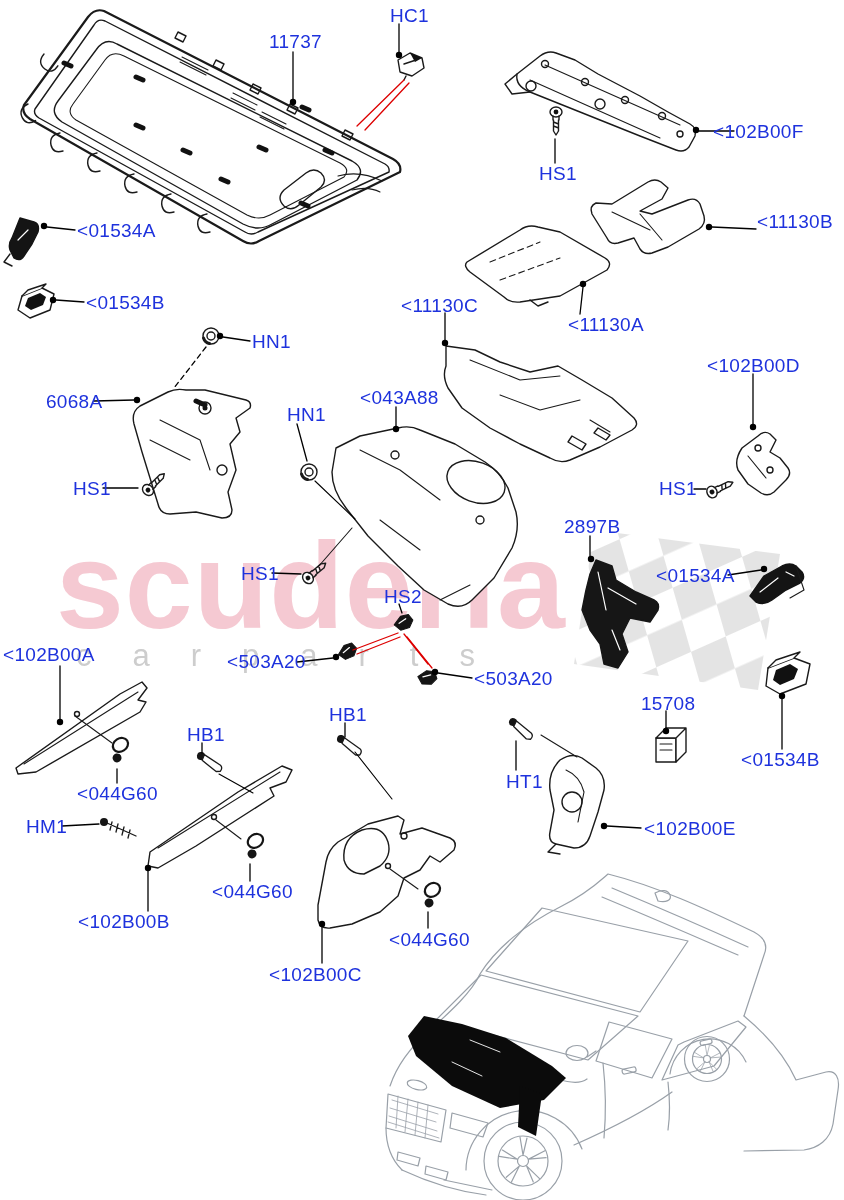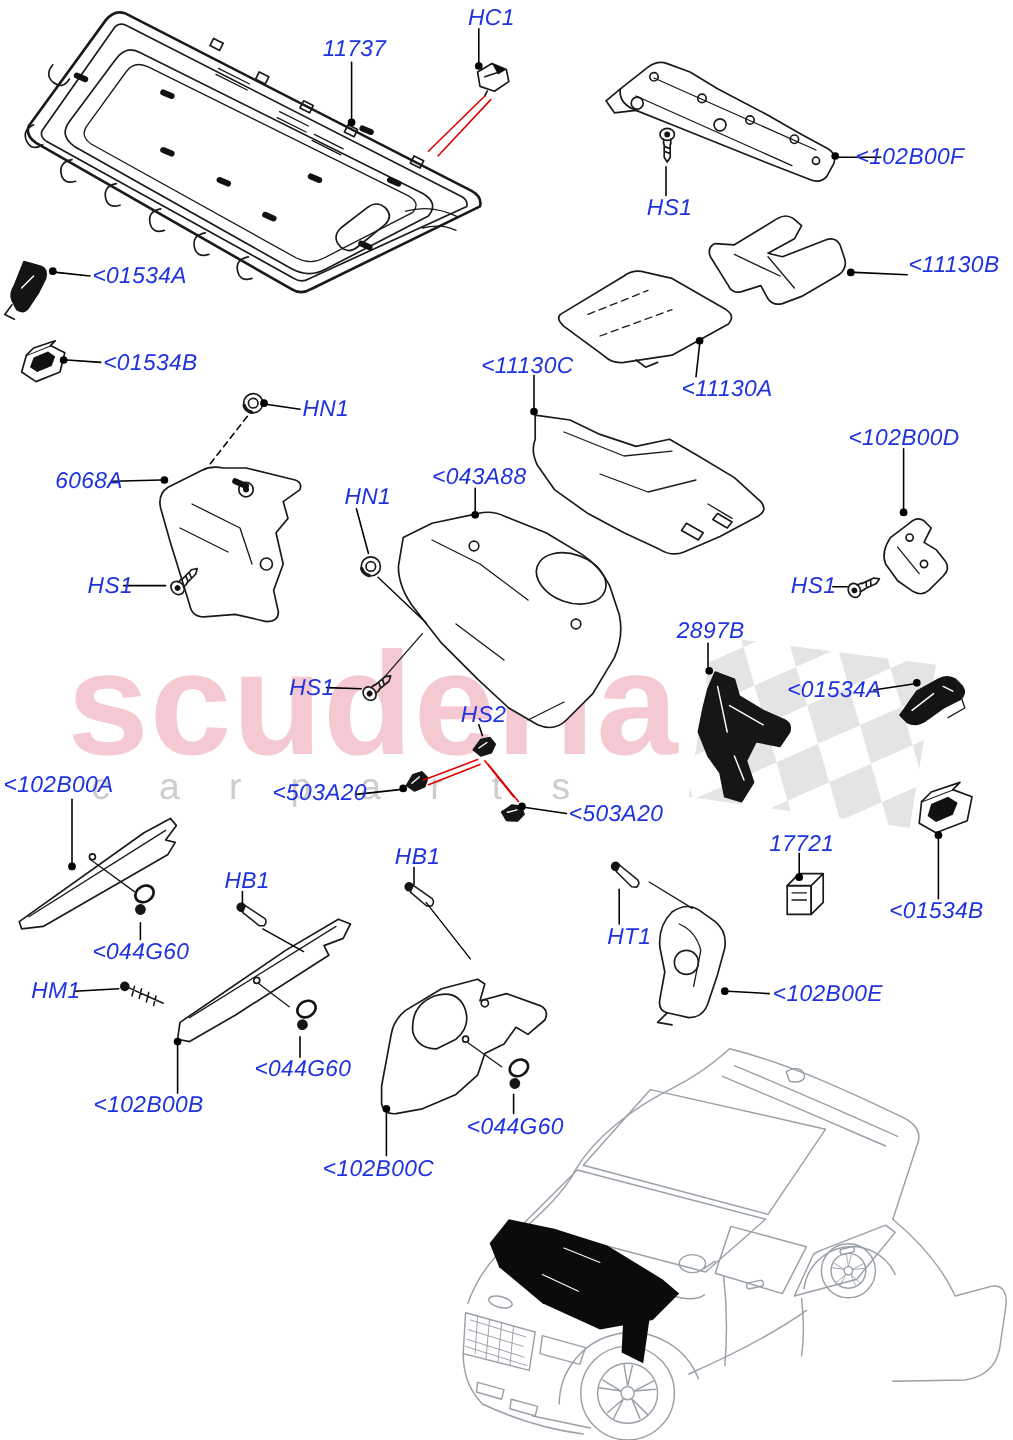--- a/index.html
+++ b/index.html
@@ -3,21 +3,21 @@
 <meta charset="utf-8">
 <style>
   html,body{margin:0;padding:0;background:#fff;}
   .stage{position:relative;width:844px;height:1200px;background:#fff;overflow:hidden;
          font-family:"Liberation Sans",sans-serif;}
   .wm-brand{position:absolute;left:56px;top:516px;z-index:0;font-size:122px;font-weight:bold;
             color:#f5c9d2;white-space:nowrap;letter-spacing:1px;}
   .wm-sub{position:absolute;left:76px;top:638px;z-index:0;font-size:31px;color:#cdcdcd;
           white-space:nowrap;letter-spacing:41px;}
   svg.art{position:absolute;left:0;top:0;z-index:1;}
-  .lbl{position:absolute;z-index:3;font-size:19px;color:#1e32dd;white-space:nowrap;letter-spacing:.3px;font-style:italic;}
+  .lbl{position:absolute;z-index:3;font-size:19px;color:#1e32dd;white-space:nowrap;letter-spacing:.3px;}
 </style>
 </head>
 <body>
 
 <div class="stage">
 
   <div class="wm-brand">scuderia</div>
   <div class="wm-sub">carparts</div>
 
   <svg class="art" width="844" height="1200" viewBox="0 0 844 1200" stroke-linejoin="round" stroke-linecap="round">
@@ -382,16 +382,16 @@
   <div class="lbl" style="left:77px;top:783px">&lt;044G60</div>
   <div class="lbl" style="left:26px;top:816px">HM1</div>
   <div class="lbl" style="left:78px;top:911px">&lt;102B00B</div>
   <div class="lbl" style="left:187px;top:724px">HB1</div>
   <div class="lbl" style="left:329px;top:704px">HB1</div>
   <div class="lbl" style="left:212px;top:881px">&lt;044G60</div>
   <div class="lbl" style="left:269px;top:964px">&lt;102B00C</div>
   <div class="lbl" style="left:389px;top:929px">&lt;044G60</div>
   <div class="lbl" style="left:506px;top:771px">HT1</div>
   <div class="lbl" style="left:644px;top:818px">&lt;102B00E</div>
-  <div class="lbl" style="left:641px;top:693px">17721</div>
+  <div class="lbl" style="left:641px;top:693px">15708</div>
   <div class="lbl" style="left:741px;top:749px">&lt;01534B</div>
 
 </div>
 
 </body></html>

